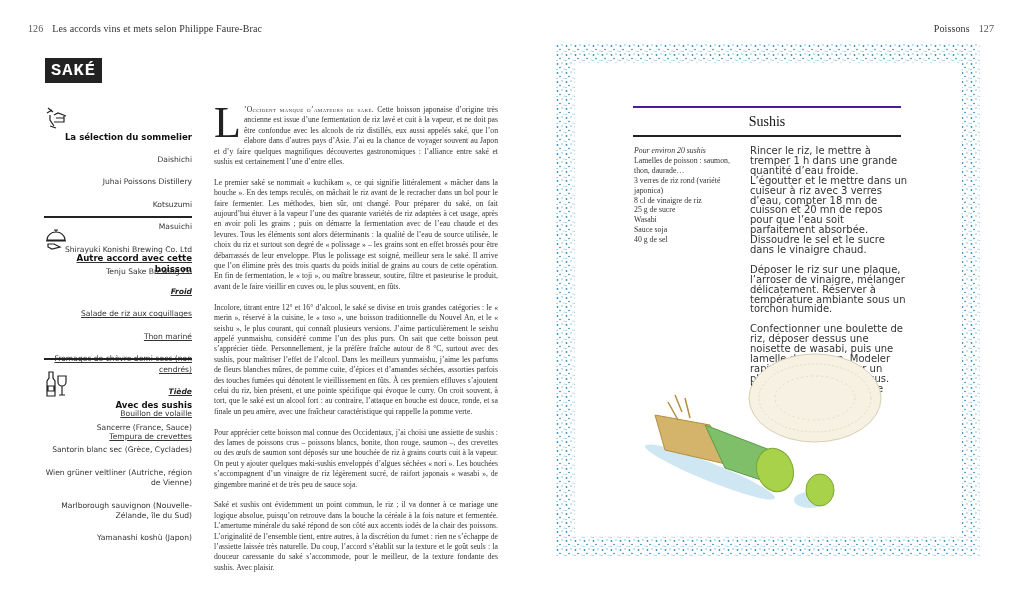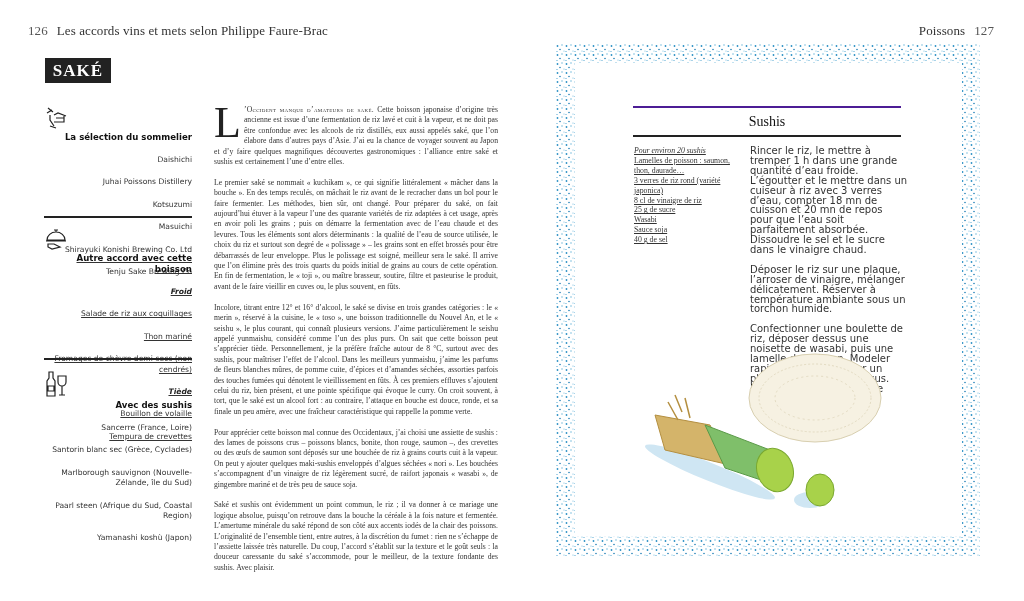--- a/index.html
+++ b/index.html
@@ -1,35 +1,35 @@
 <!DOCTYPE html>
 <html><head>
 <meta charset="utf-8">
 <style>
   html,body{margin:0;padding:0;background:#fff;}
   body{width:1024px;height:601px;position:relative;overflow:hidden;font-family:"Liberation Serif","DejaVu Serif",serif;color:#222;}
   .abs{position:absolute;}
-  .runhead{font-size:13px;color:#333;letter-spacing:0.1px;}
+  .runhead{font-size:10px;color:#333;letter-spacing:0.1px;}
   .runhead .num{color:#555;margin-right:9px;}
   .runhead-r .num{margin-left:9px;margin-right:0;font-family:Liberation Serif, serif;}
-  .title-box{left:45px;top:58px;width:66px;height:25px;background:#222;color:#fff;font-family:Liberation Serif, serif;font-weight:bold;font-size:17px;letter-spacing:1px;display:flex;align-items:center;justify-content:center;}
+  .title-box{left:45px;top:58px;width:57px;height:25px;background:#222;color:#fff;font-family:Liberation Mono, monospace;font-weight:bold;font-size:17px;letter-spacing:1px;display:flex;align-items:center;justify-content:center;}
   .sidebar{left:44px;width:148px;font-family:"DejaVu Sans","Liberation Sans",sans-serif;font-size:7.6px;line-height:10.4px;color:#333;text-align:right;}
   .sidebar h3{margin:0;font-size:8.6px;line-height:11px;font-weight:bold;color:#111;}
   .sidebar .sub{font-style:italic;font-weight:bold;color:#222;}
   .sidebar .item{display:block;margin-top:12px;}
   .rule{background:#222;height:2px;}
   .icon{width:24px;height:24px;display:block;margin-bottom:2px;}
   .maincol{left:214px;top:105px;width:284px;font-size:7.7px;line-height:10.4px;text-align:justify;color:#333;}
   .maincol p{margin:0 0 10.4px 0;}
   .dropcap{float:left;font-size:44px;line-height:34px;margin:1px 3px 0 0;color:#222;}
   .smallcaps{font-variant:small-caps;letter-spacing:0.3px;}
   .frame{left:556px;top:44px;width:424px;height:512px;}
   .frame svg{position:absolute;left:0;top:0;}
   .recipe-title{left:633px;top:106px;width:268px;border-top:2px solid #4c1d95;border-bottom:2px solid #222;height:27px;display:flex;align-items:center;justify-content:center;font-size:14px;color:#111;}
-  .ingredients{left:634px;top:146px;width:110px;font-size:7.8px;line-height:9.9px;color:#333;text-decoration:underline;}
+  .ingredients{left:634px;top:146px;width:110px;font-size:7.8px;line-height:9.9px;color:#333;}
   .ingredients .it{font-style:italic;}
   .steps{left:750px;top:146px;width:158px;font-family:"DejaVu Sans","Liberation Sans",sans-serif;font-size:10px;line-height:9.9px;color:#333;}
   .steps p{margin:0 0 9.9px 0;}
 </style>
 </head>
 <body>
 
 <div class="abs runhead" style="left:28px;top:23px;">
   <span class="num">126</span><span>Les accords vins et mets selon Philippe Faure-Brac</span>
 </div>
@@ -63,24 +63,24 @@
   <span class="item">Bouillon de volaille</span>
   <span class="item">Tempura de crevettes</span>
 </div>
 <div class="abs rule" style="left:44px;top:358px;width:148px;"></div>
 
 <div class="abs sidebar" style="top:370px;">
   <svg class="icon" viewBox="0 0 24 28" fill="none" stroke="#222" stroke-width="1.2" style="height:28px;">
     <path d="M5 2 L9 2 L9 8 L11 11 L11 26 L3 26 L3 11 L5 8 Z M4 16 L10 16 L10 21 L4 21 Z M14 6 L22 6 L22 12 A4 4 0 0 1 14 12 Z M18 16 L18 25 M15 25 L21 25"></path>
   </svg>
   <h3>Avec des sushis</h3>
-  <span class="item">Sancerre (France, Loire)</span>
+  <span class="item">Sancerre (France, Sauce)</span>
   <span class="item">Santorin blanc sec (Grèce, Cyclades)</span>
+  <span class="item">Wien grüner veltliner (Autriche, région de Vienne)</span>
   <span class="item">Marlborough sauvignon (Nouvelle-Zélande, île du Sud)</span>
-  <span class="item">Paarl steen (Afrique du Sud, Coastal Region)</span>
   <span class="item">Yamanashi koshù (Japon)</span>
 </div>
 
 <div class="abs maincol">
   <p><span class="dropcap">L</span><span class="smallcaps">’Occident manque d’amateurs de saké.</span><span> Cette boisson japonaise d’origine très ancienne est issue d’une fermentation de riz lavé et cuit à la vapeur, et ne doit pas être confondue avec les alcools de riz distillés, eux aussi appelés saké, que l’on élabore dans d’autres pays d’Asie. J’ai eu la chance de voyager souvent au Japon et d’y faire quelques magnifiques découvertes gastronomiques : l’alliance entre saké et sushis est certainement l’une d’entre elles.</span></p>
   <p>Le premier saké se nommait « kuchikam », ce qui signifie littéralement « mâcher dans la bouche ». En des temps reculés, on mâchait le riz avant de le recracher dans un bol pour le faire fermenter. Les méthodes, bien sûr, ont changé. Pour préparer du saké, on fait aujourd’hui étuver à la vapeur l’une des quarante variétés de riz adaptées à cet usage, après en avoir poli les grains ; puis on démarre la fermentation avec de l’eau chaude et des levures. Tous les éléments sont alors déterminants : la qualité de l’eau de source utilisée, le choix du riz et surtout son degré de « polissage » – les grains sont en effet brossés pour être débarrassés de leur enveloppe. Plus le polissage est soigné, meilleur sera le saké. Il arrive que l’on élimine près des trois quarts du poids initial de grains au cours de cette opération. En fin de fermentation, le « toji », ou maître brasseur, soutire, filtre et pasteurise le produit, avant de le faire vieillir en cuves ou, le plus souvent, en fûts.</p>
   <p>Incolore, titrant entre 12° et 16° d’alcool, le saké se divise en trois grandes catégories : le « merin », réservé à la cuisine, le « toso », une boisson traditionnelle du Nouvel An, et le « seishu », le plus courant, qui connaît plusieurs versions. J’aime particulièrement le seishu appelé yunmaishu, considéré comme l’un des plus purs. On sait que cette boisson peut s’apprécier tiède. Personnellement, je la préfère fraîche autour de 8 °C, surtout avec des sushis, pour maîtriser l’effet de l’alcool. Dans les meilleurs yunmaishu, j’aime les parfums de fleurs blanches mûres, de pomme cuite, d’épices et d’amandes séchées, assorties parfois des touches fumées qui dénotent le vieillissement en fûts. À ces premiers effluves s’ajoutent celui du riz, bien présent, et une pointe spécifique qui évoque le curry. On croit souvent, à tort, que le saké est un alcool fort : au contraire, l’attaque en bouche est douce, ronde, et sa finale un peu amère, avec une fraîcheur caractéristique qui rappelle la pomme verte.</p>
   <p>Pour apprécier cette boisson mal connue des Occidentaux, j’ai choisi une assiette de sushis : des lames de poissons crus – poissons blancs, bonite, thon rouge, saumon –, des crevettes ou des œufs de saumon sont déposés sur une bouchée de riz à grains courts cuit à la vapeur. On peut y ajouter quelques maki-sushis enveloppés d’algues séchées « nori ». Les bouchées s’accompagnent d’un vinaigre de riz légèrement sucré, de raifort japonais « wasabi », de gingembre mariné et de très peu de sauce soja.</p>
   <p>Saké et sushis ont évidemment un point commun, le riz ; il va donner à ce mariage une logique absolue, puisqu’on retrouve dans la bouche la céréale à la fois nature et fermentée. L’amertume minérale du saké répond de son côté aux accents iodés de la chair des poissons. L’originalité de l’ensemble tient, entre autres, à la discrétion du fumet : rien ne s’échappe de l’assiette laissée très naturelle. Du coup, l’accord s’établit sur la texture et le goût seuls : la douceur caressante du saké s’accommode, pour le meilleur, de la texture fondante des sushis. Avec plaisir.</p>
 </div>

